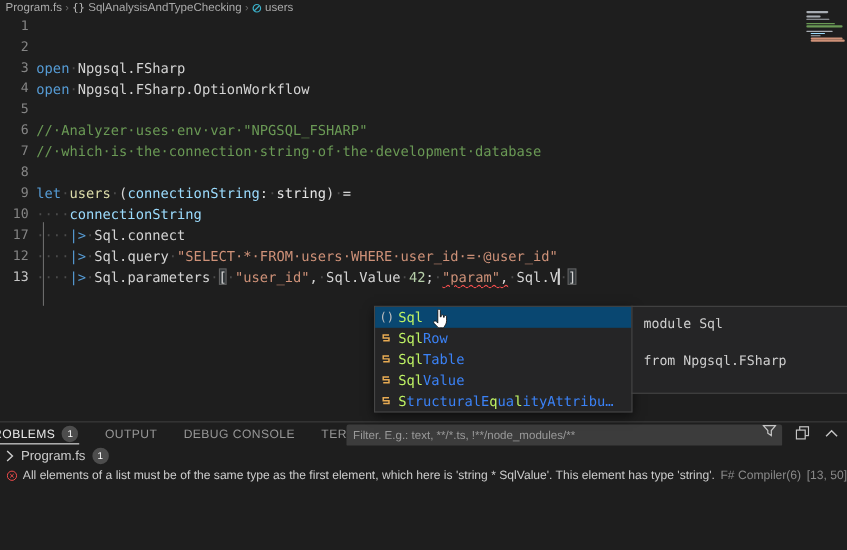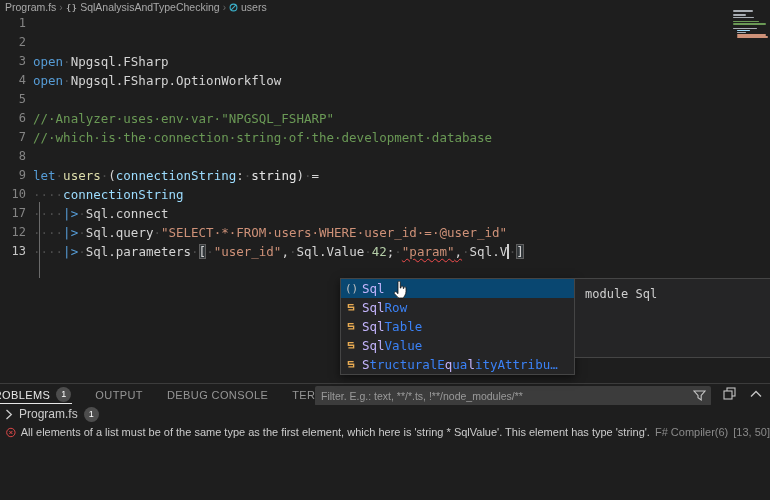--- a/index.html
+++ b/index.html
@@ -36,41 +36,41 @@
   .mm-bar{height:1.5px;border-radius:1px;}
 
   
   #suggest{position:absolute;left:340px;top:278px;width:233px;background:#252526;
            border:1px solid #454545;box-shadow:0 3px 9px rgba(0,0,0,.55);z-index:5;}
   .sg-row{height:19px;display:flex;align-items:center;padding:0 4px;
           font-family:"DejaVu Sans Mono",monospace;font-size:12.5px;color:#d4d4d4;cursor:pointer;}
   .sg-row.selected{background:#094771;}
   .sg-icon{width:17px;flex:none;display:inline-flex;align-items:center;}
   .sgi-mod{color:#c0c0c0;font-size:11px;font-family:"DejaVu Sans Mono",monospace;}
-  .sg-m{color:#c4b5fd;} .sg-p{color:#3b82f6;}
+  .sg-m{color:#bef264;} .sg-p{color:#3b82f6;}
   #sg-docs{position:absolute;left:574px;top:278px;width:196px;height:80px;background:#252526;
            border:1px solid #454545;border-right:none;box-sizing:border-box;
            font-family:"DejaVu Sans Mono",monospace;font-size:12px;color:#cfcfcf;
            padding:8px 0 0 10px;z-index:5;}
   .docs-origin{margin-top:20px;}
   #hand{position:absolute;left:393px;top:281px;z-index:9;}
 
   
   #panel{position:absolute;left:0;top:383px;width:770px;height:117px;background:#1e1e1e;
          border-top:1px solid #3c3c3c;box-sizing:border-box;}
   .tabs-row{position:relative;height:21px;display:flex;align-items:center;overflow:hidden;}
   #tabs{display:flex;margin-left:-26px;height:21px;}
   .tab{position:relative;display:flex;align-items:center;gap:6px;padding:0 12px;
        font-size:11px;letter-spacing:.4px;color:#969696;cursor:pointer;}
   .tab.active{color:#e7e7e7;}
   .tab.active::after{content:"";position:absolute;left:11px;right:11px;bottom:1px;height:1px;background:#e7e7e7;}
   .badge{background:#4d4d4d;color:#ffffff;font-size:9px;letter-spacing:0;border-radius:8px;
          min-width:15px;height:15px;line-height:15px;text-align:center;}
   .filter{position:absolute;left:315px;top:2px;width:396px;height:20px;background:#3c3c3c;
-          border-radius:2px;display:flex;align-items:center;}
+          border-radius:2px;display:flex;}
   .filter input{flex:1;background:transparent;border:none;outline:none;color:#cccccc;
                 font-size:10.5px;padding:0 6px;font-family:"Liberation Sans",sans-serif;}
   .filter input::placeholder{color:#9a9a9a;}
   .filter svg{margin-right:5px;flex:none;cursor:pointer;}
   .panel-actions{position:absolute;right:8px;top:3px;display:flex;gap:14px;align-items:center;}
   .panel-actions svg{cursor:pointer;}
   .file-row{height:18px;display:flex;align-items:center;gap:6px;padding-left:5px;
             font-size:12px;color:#cccccc;cursor:pointer;}
   .problem-row{height:18px;display:flex;align-items:center;gap:5px;padding-left:6px;
                font-size:11px;color:#cccccc;white-space:nowrap;cursor:pointer;}
@@ -234,20 +234,21 @@
         <span class="sg-p">tructuralE</span>
         <span class="sg-m">q</span>
         <span class="sg-p">ua</span>
         <span class="sg-m">l</span>
         <span class="sg-p">ityAttribu…</span>
       </div>
     </div>
 
   <div id="sg-docs">
     <div class="docs-title">module Sql</div>
+    <div class="docs-origin">from Npgsql.FSharp</div>
   </div>
 
   <svg id="hand" width="14" height="18" viewBox="0 0 14 18">
     <path d="M5 1.2 C5 .5 5.5 0 6.1 0 C6.8 0 7.3 .5 7.3 1.2 L7.3 7 L8 7.1 L8 6.2 C8 5.6 8.5 5.1 9.1 5.1 C9.7 5.1 10.2 5.6 10.2 6.2 L10.2 7.4 L10.8 7.5 L10.8 6.9 C10.8 6.3 11.3 5.8 11.9 5.8 C12.5 5.8 13 6.3 13 6.9 L13 10.5 C13 12 12.6 13.2 12 14.2 L10.8 16.2 C10.5 16.7 10 17 9.4 17 L6.4 17 C5.9 17 5.4 16.8 5 16.4 L1.6 12.9 C1.1 12.4 1.1 11.6 1.6 11.1 C2.1 10.6 2.9 10.6 3.4 11.1 L5 12.7 Z" fill="#ffffff" stroke="#111111" stroke-width="0.8"></path>
   </svg>
 
   <div id="panel">
     <div class="tabs-row">
       <div id="tabs">
           <div class="tab active">

